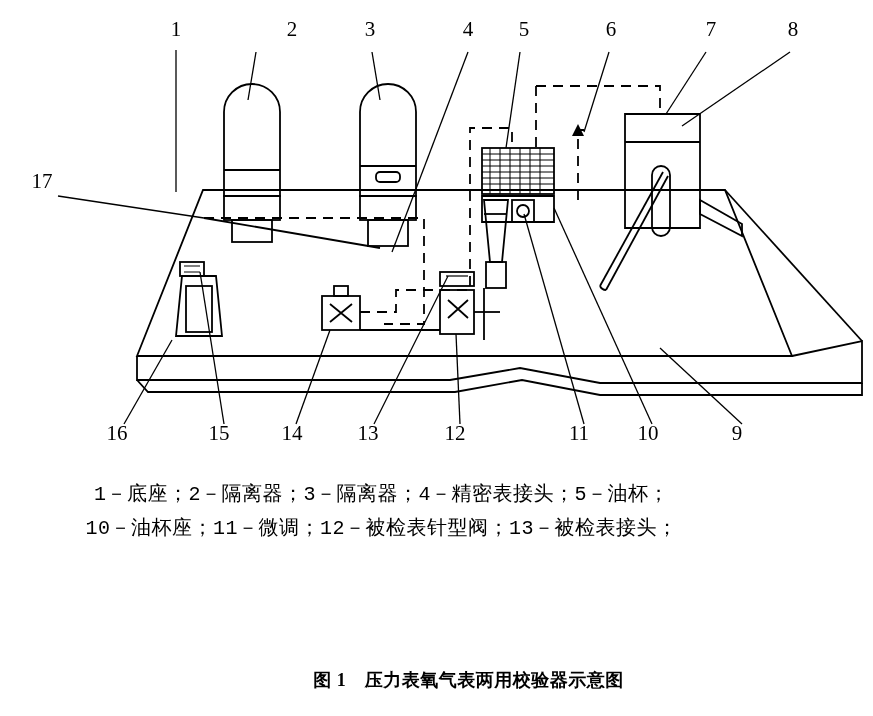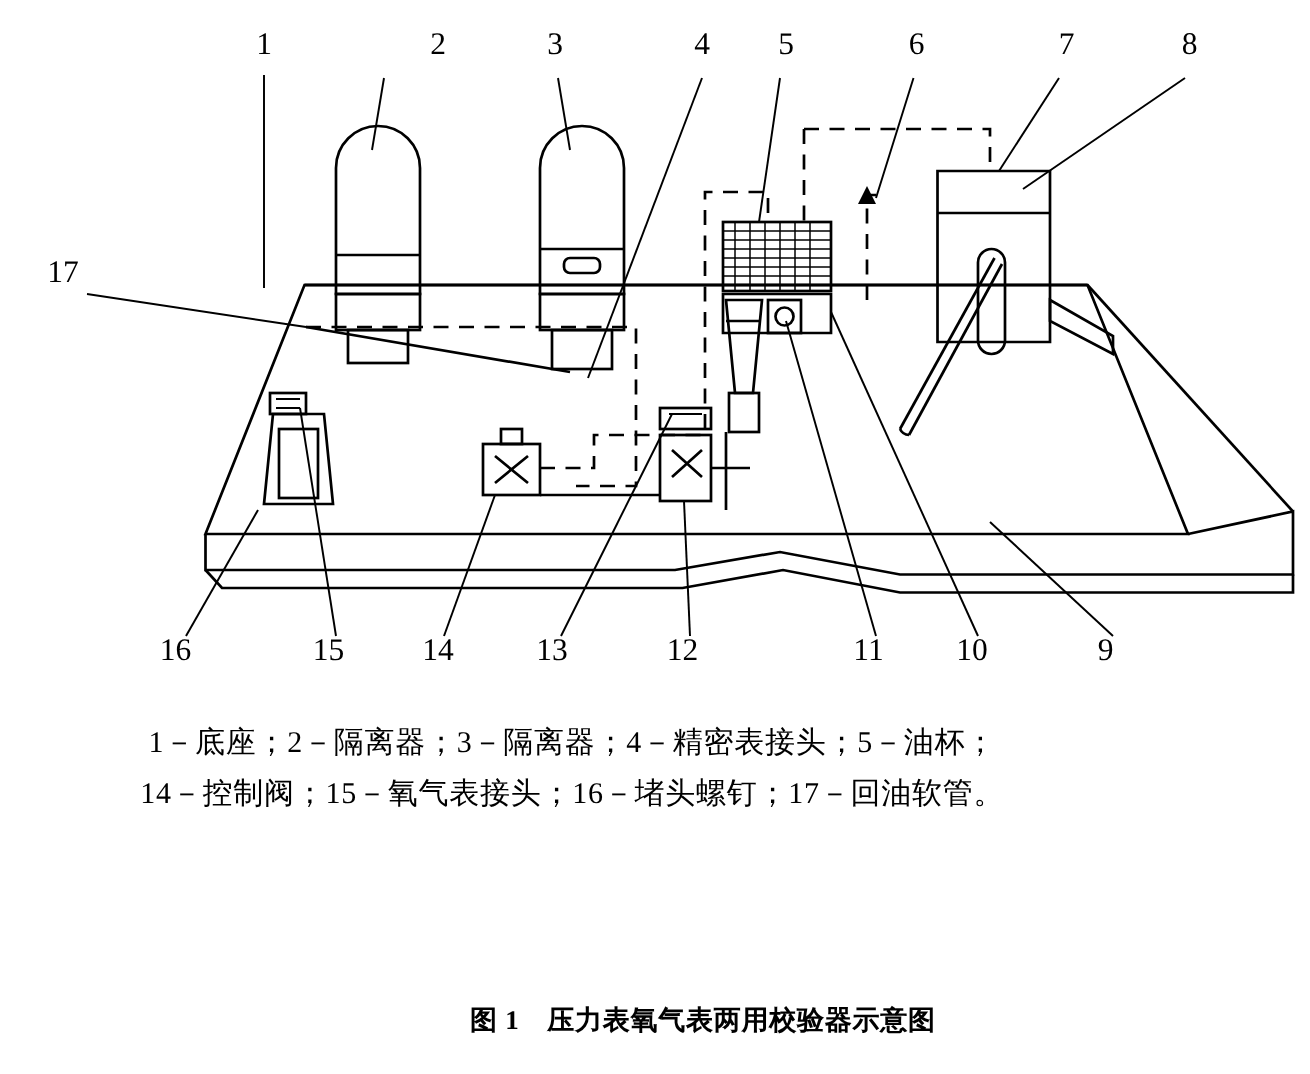--- a/index.html
+++ b/index.html
@@ -25,20 +25,21 @@
     top: 0;
     width: 873px;
     height: 470px;
   }
   .legend {
     position: absolute;
     left: 0;
     top: 478px;
     width: 763px;
     text-align: center;
+    font-family: Liberation Mono, monospace;
   }
   .legend-line {
     font-size: 20px;
     line-height: 34px;
     letter-spacing: 0.5px;
     white-space: nowrap;
   }
   .caption {
     position: absolute;
     left: 0;
@@ -183,18 +184,18 @@
       <text class="lbl" x="368" y="440" text-anchor="middle">13</text>
       <text class="lbl" x="455" y="440" text-anchor="middle">12</text>
       <text class="lbl" x="579" y="440" text-anchor="middle">11</text>
       <text class="lbl" x="648" y="440" text-anchor="middle">10</text>
       <text class="lbl" x="737" y="440" text-anchor="middle">9</text>
     </g>
   </svg>
 
   <div class="legend">
     <div class="legend-line">1－底座；2－隔离器；3－隔离器；4－精密表接头；5－油杯；</div>
-    <div class="legend-line">14－控制阀；15－氧气表接头；16－堵头螺钉；17－回油软管。</div>
+    <div class="legend-line">10－油杯座；11－微调；12－被检表针型阀；13－被检表接头；</div>
   </div>
 
   <div class="caption">图 1　压力表氧气表两用校验器示意图</div>
 
 </div>
 
 </body></html>

